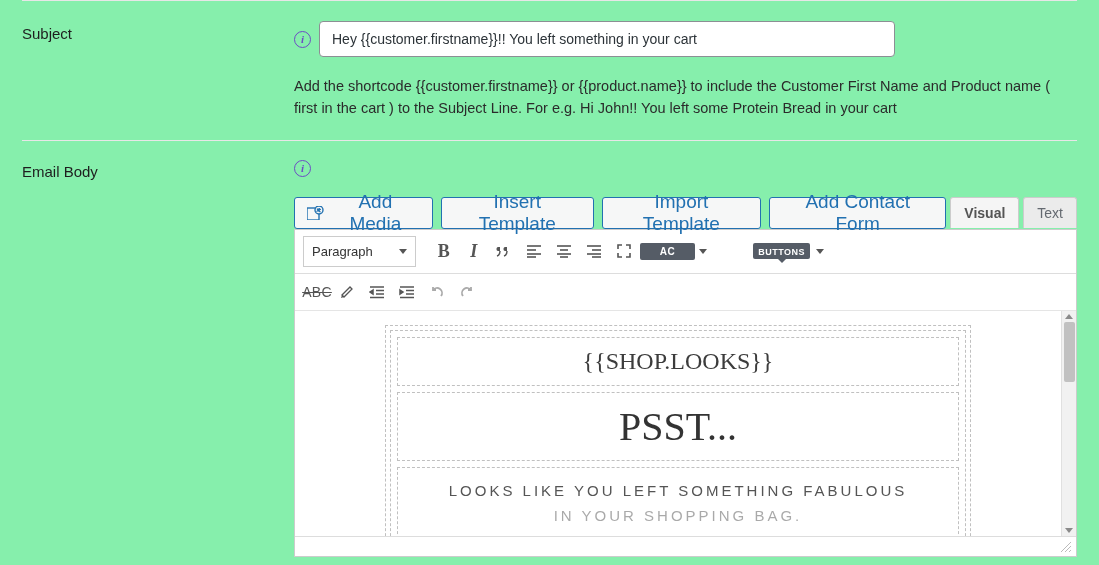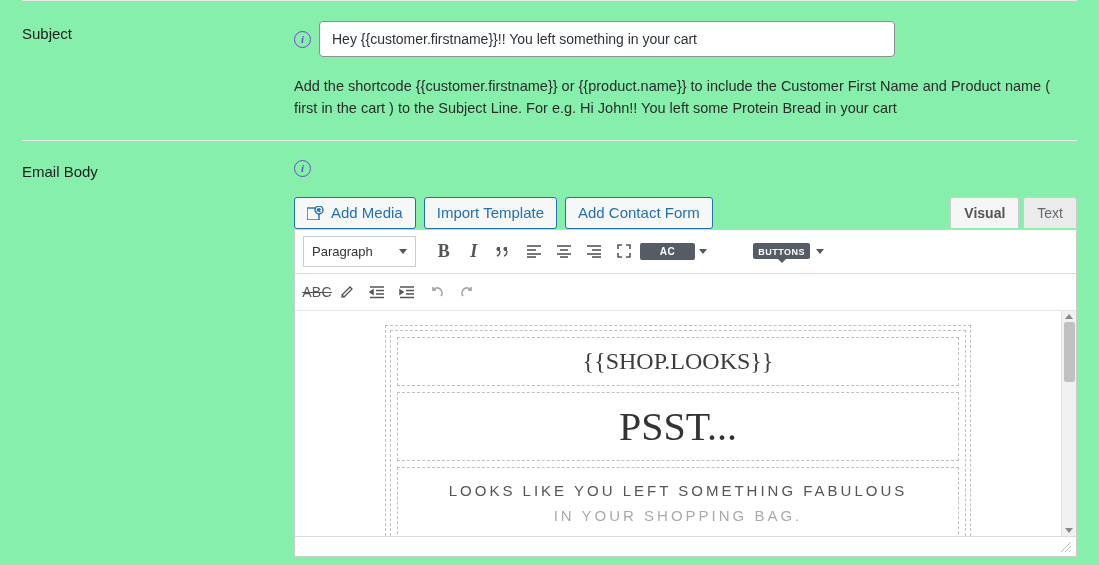--- a/index.html
+++ b/index.html
@@ -91,21 +91,21 @@
   .btn {
     display: inline-flex;
     align-items: center;
     gap: 6px;
     height: 30px;
     padding: 15px 12px;
     background: #f6f7f7;
     border: 1px solid #2271b1;
     color: #2271b1;
     border-radius: 3px;
-    font-size: 15px;
+    font-size: 19px;
     font-weight: 400;
     cursor: pointer;
   }
   .btn .icon { display: inline-flex; }
   .tabs {
     display: flex;
   }
   .tab {
     padding: 7px 13px;
     font-size: 14px;
@@ -322,20 +322,23 @@
               <span class="icon">
                 <svg width="18" height="14" viewBox="0 0 18 14">
                   <rect x="0" y="2" width="12" height="12" fill="none" stroke="#2271b1" stroke-width="1.4"></rect>
                   <circle cx="12" cy="4" r="4" fill="#f6f7f7" stroke="#2271b1" stroke-width="1.4"></circle>
                   <path d="M10 4.5 L14 4.5 M11.5 2.5 L11.5 6.5" stroke="#2271b1" stroke-width="1.2" stroke-linecap="round" fill="none" transform="rotate(45 12 4)"></path>
                   <path d="M10.5 3.5 L13.5 3.5" stroke="#2271b1" stroke-width="1.2" stroke-linecap="round"></path>
                   <path d="M12 2 L12 5" stroke="#2271b1" stroke-width="1.2" stroke-linecap="round" fill="none" transform="translate(0 0.5)"></path>
                 </svg>
               </span>
               <span>Add Media</span>
+            </button>
+            <button class="btn">
+              <span>Insert Template</span>
             </button>
             <button class="btn">
               <span>Import Template</span>
             </button>
             <button class="btn">
               <span>Add Contact Form</span>
             </button>
           </div>
           <div class="tabs">
             <div class="tab active">Visual</div>

